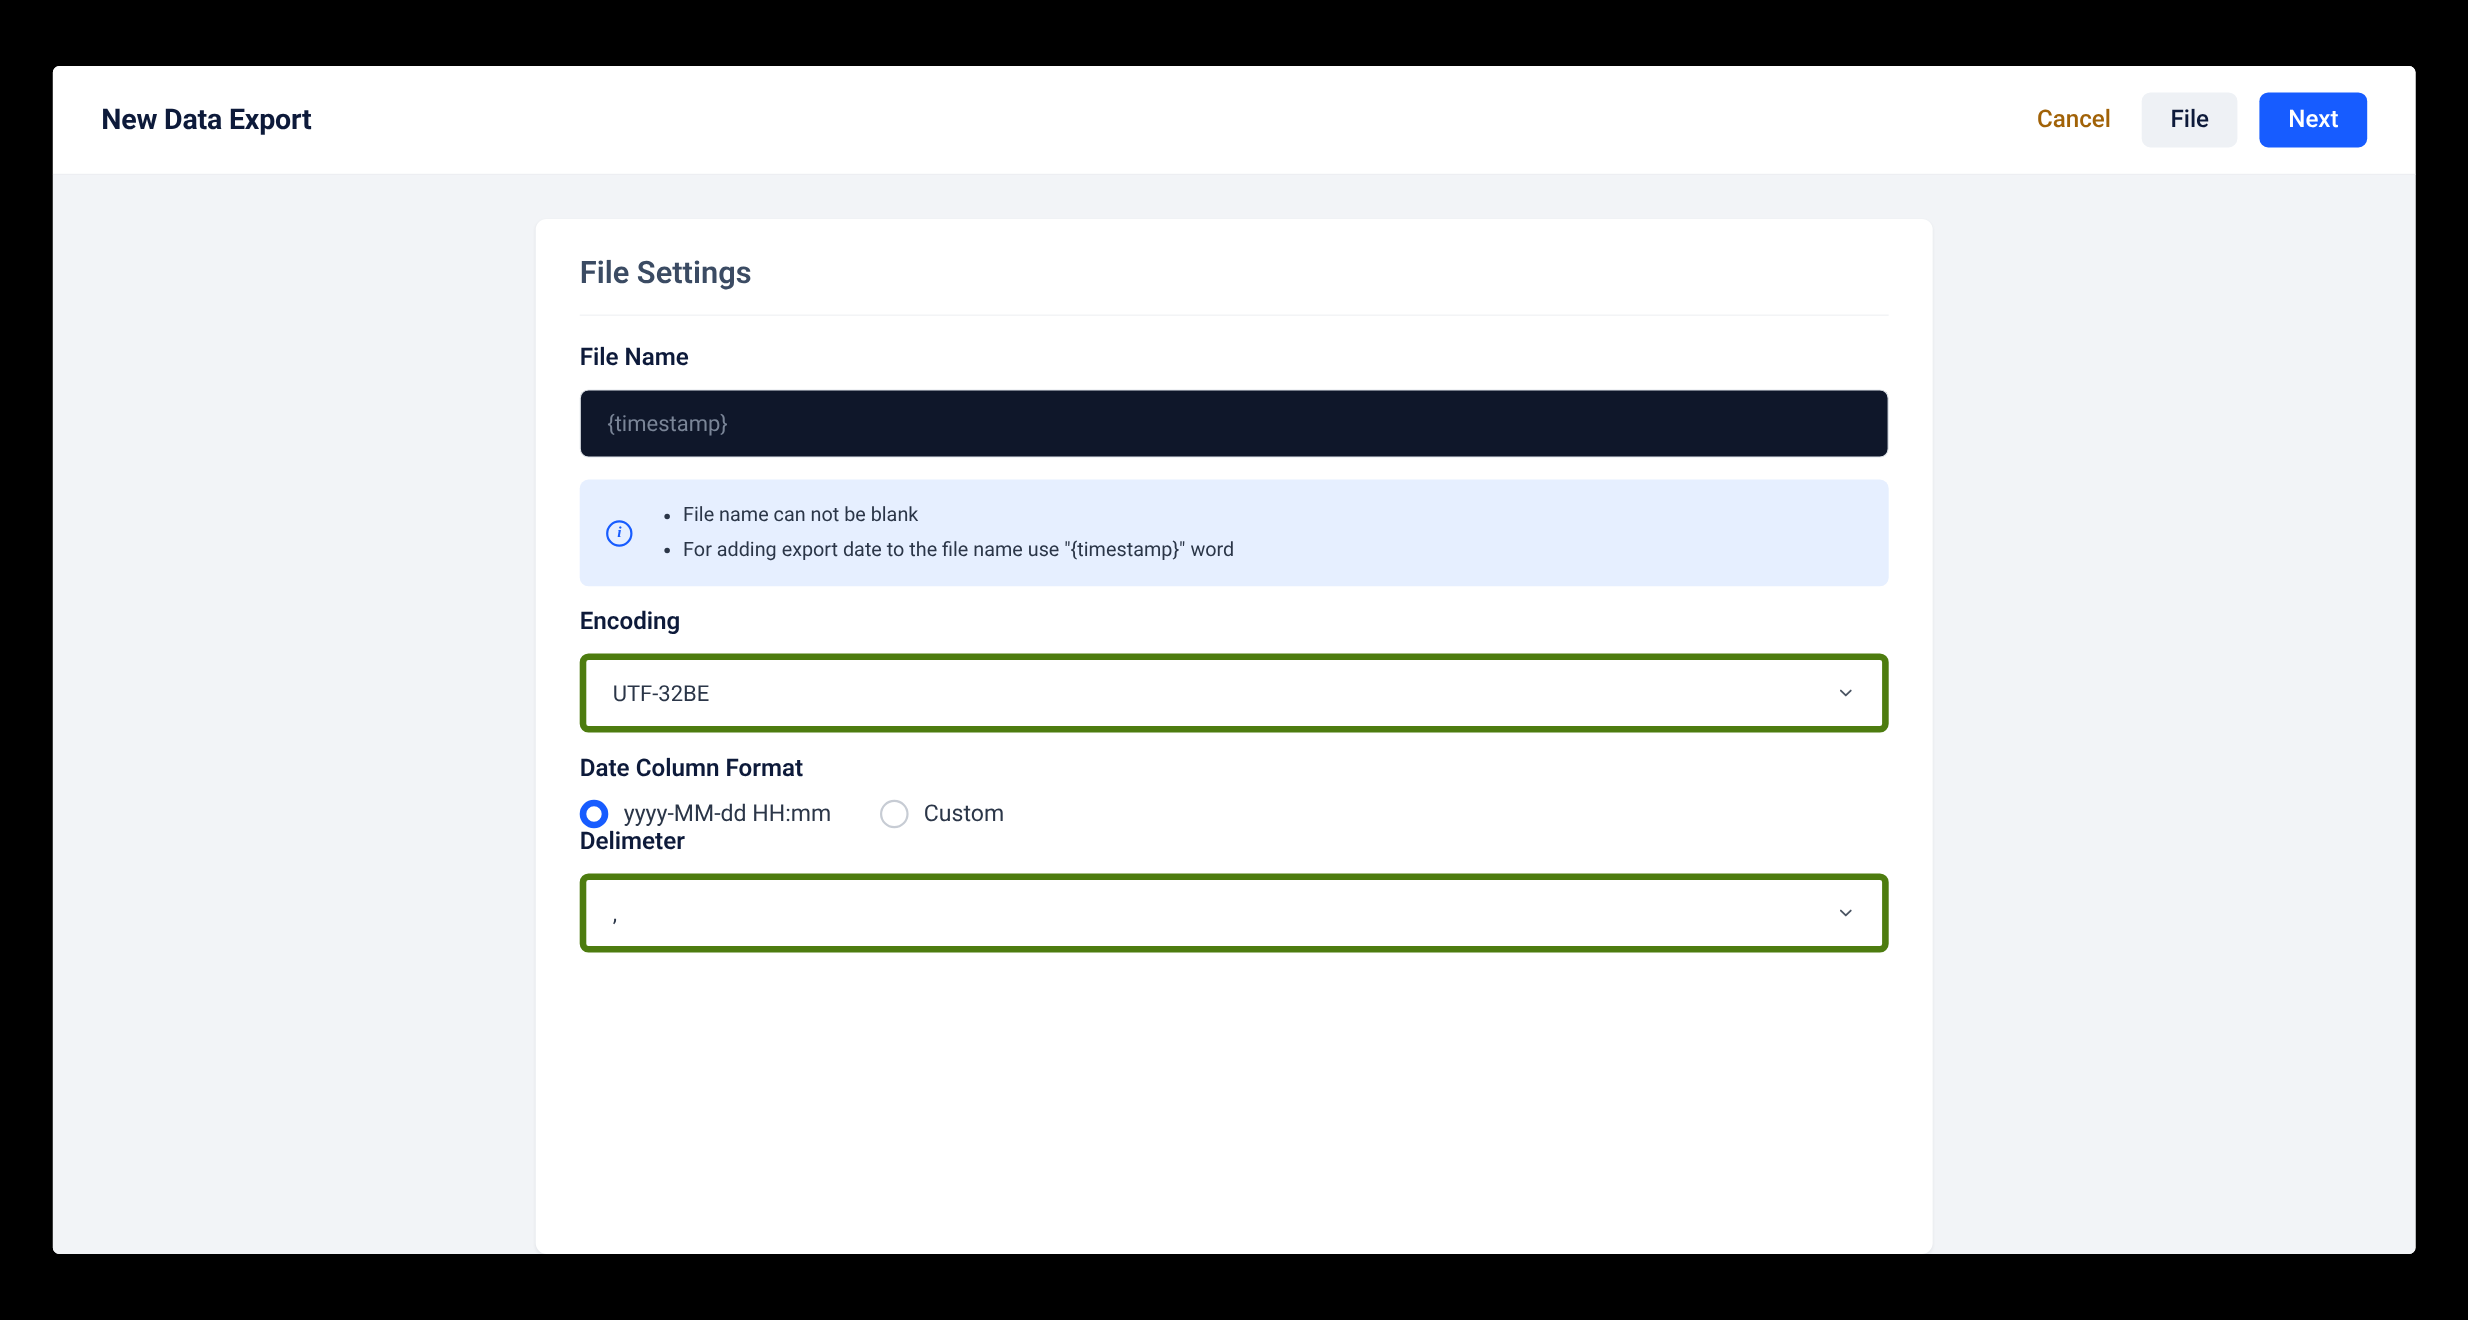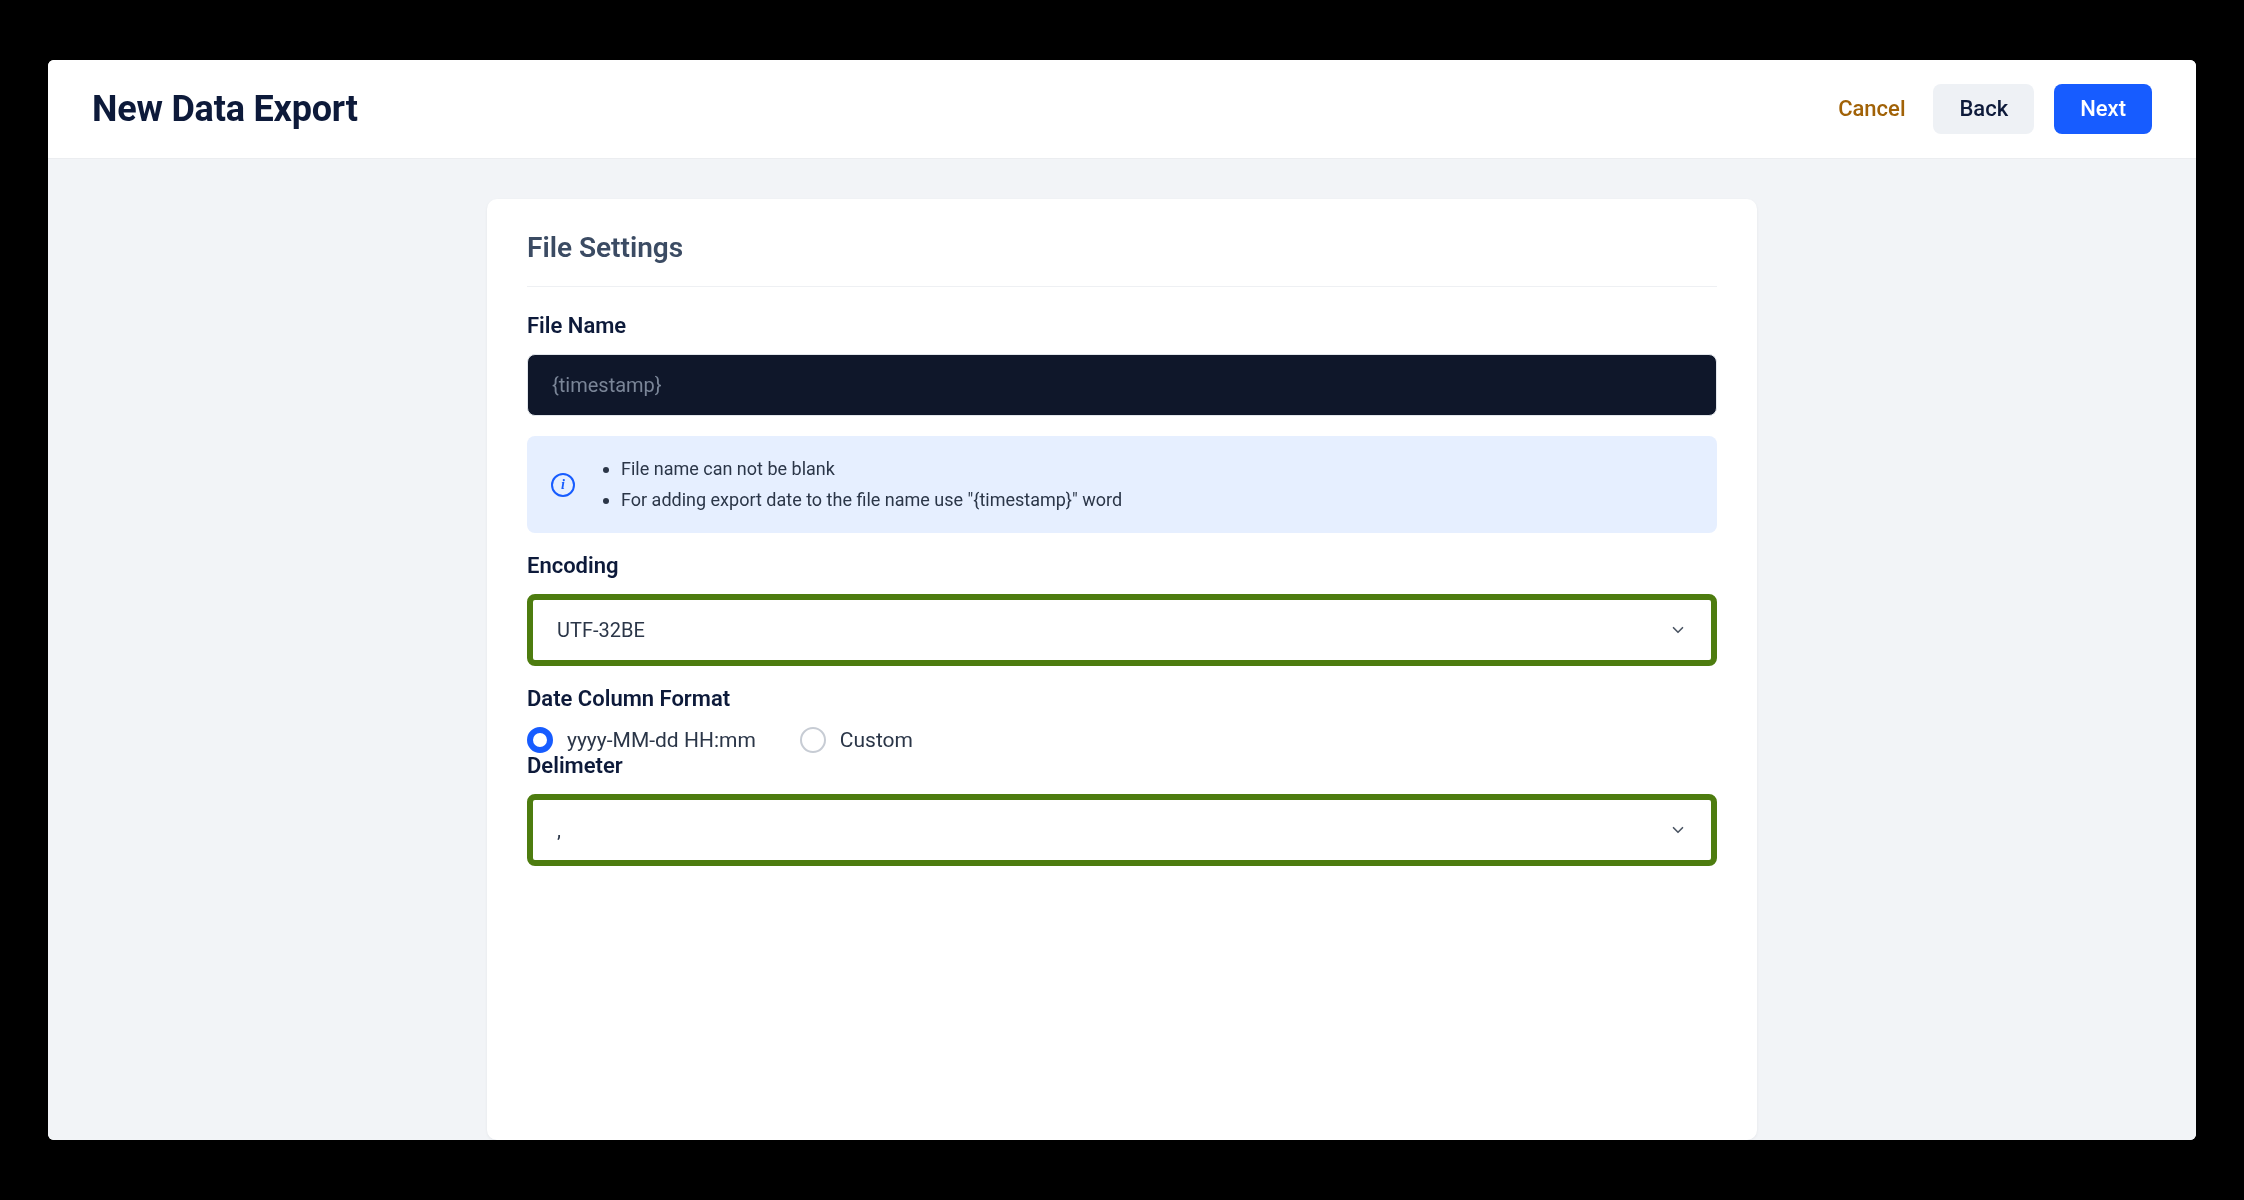--- a/index.html
+++ b/index.html
@@ -23,21 +23,21 @@
   }
   .header {
     display: flex;
     align-items: center;
     justify-content: space-between;
     padding: 24px 44px;
     border-bottom: 1px solid #ebedf0;
     background: #fff;
   }
   .header-title {
-    font-size: 36px;
+    font-size: 26px;
     font-weight: 700;
     color: #0d1a3a;
     letter-spacing: -0.2px;
   }
   .header-actions {
     display: flex;
     align-items: center;
     gap: 20px;
   }
   .btn {
@@ -192,21 +192,21 @@
 </style>
 </head>
 <body>
 
 <div class="app">
 
   <div class="header">
     <div class="header-title">New Data Export</div>
     <div class="header-actions">
       <button class="btn btn-link">Cancel</button>
-      <button class="btn btn-secondary">Back</button>
+      <button class="btn btn-secondary">File</button>
       <button class="btn btn-primary">Next</button>
     </div>
   </div>
 
   <div class="content-area">
     <div class="card">
       <div class="card-title">File Settings</div>
 
       <div class="field-group">
         <label class="field-label">File Name</label>

